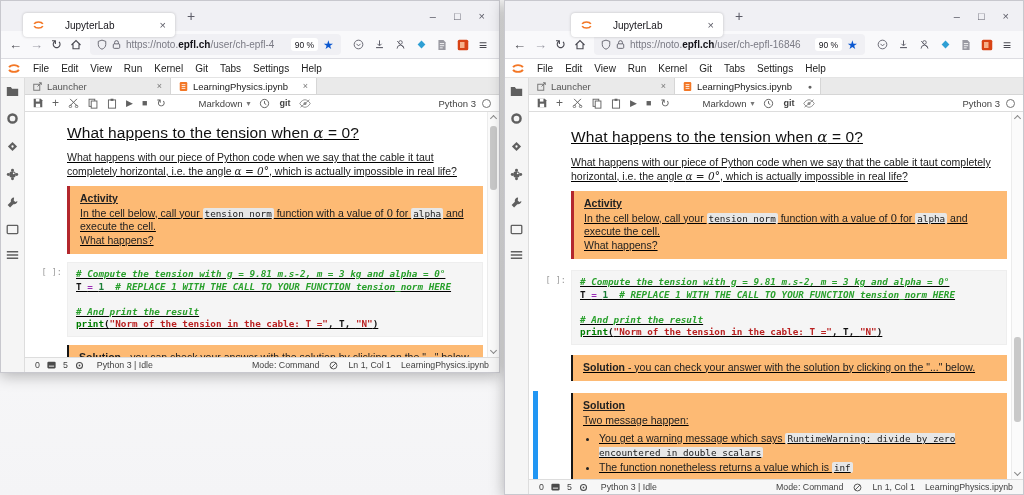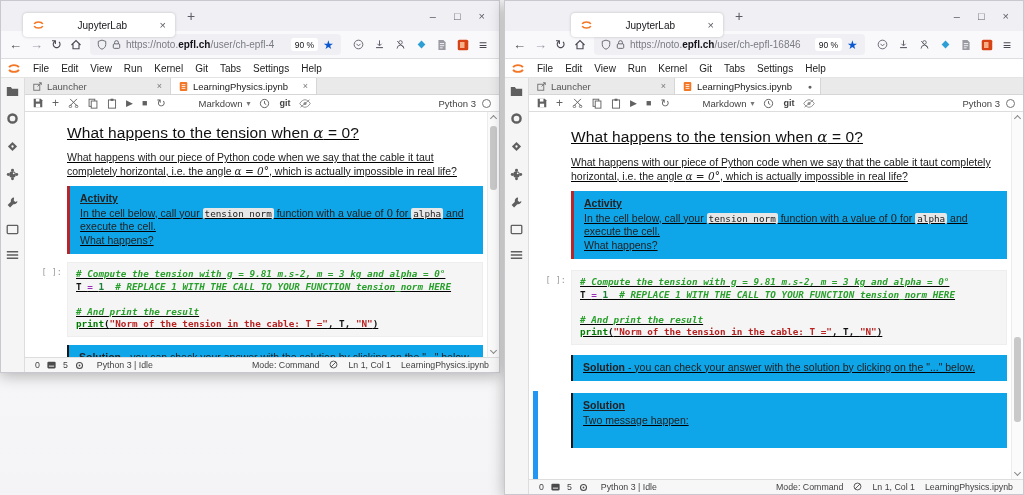--- a/index.html
+++ b/index.html
@@ -7,21 +7,21 @@
   body { font-family:"Liberation Sans", sans-serif; background:#fafafa; overflow:hidden; }
 
   .desktop { position:relative; width:1024px; height:495px; background:linear-gradient(#fdfdfd,#f4f4f6); overflow:hidden; }
 
   
   .window { position:absolute; display:flex; flex-direction:column; background:#f9f9fb; border:1px solid #c8c8ce; box-shadow:0 3px 14px rgba(0,0,0,.28); overflow:hidden; }
   #win-left  { left:0;   top:122; width:500px; height:373px; }
   #win-right { left:504px; top:0; width:520px; height:495px; }
 
   .tabstrip { height:30px; background:#f0f0f4; display:flex; align-items:center; flex:0 0 auto; position:relative; }
-  .fftab { height:24px; margin-top:18px; background:#fff; border-radius:4px; box-shadow:0 0 3px rgba(0,0,0,.22); display:flex; align-items:center; gap:13px; padding:0 9px; width:152px; flex:0 0 auto;text-align:center; }
+  .fftab { height:24px; margin-top:18px; background:#fff; border-radius:4px; box-shadow:0 0 3px rgba(0,0,0,.22); display:flex; align-items:center; gap:20px; padding:0 9px; width:152px; flex:0 0 auto; }
   .fftab-title { font-size:10px; color:#15141a; flex:1; white-space:nowrap; overflow:hidden; }
   .fftab-close { font-size:11px; color:#5b5b66; }
   .newtab { font-size:14px; color:#5b5b66; margin-left:12px; }
   .win-controls { margin-left:auto; display:flex; align-items:center; gap:18px; padding-right:14px; color:#5b5b66; font-size:11px; }
   .win-controls span { display:inline-block; }
 
   .navbar { height:28px; background:#f9f9fb; border-bottom:1px solid #dddde2; display:flex; align-items:center; gap:8px; padding:0 8px; flex:0 0 auto; }
   .nav-glyph { font-size:13px; color:#4a4a52; }
   .nav-glyph.dim { color:#9c9ca6; }
   .urlbar { flex:1; height:21px; background:#f0f0f4; border-radius:4px; display:flex; align-items:center; gap:5px; padding:0 7px; min-width:0; }
@@ -62,21 +62,21 @@
   .prompt { width:36px; flex:0 0 auto; font-family:"DejaVu Sans Mono","Liberation Mono",monospace; font-size:8.5px; color:#9a9a9a; text-align:right; padding:5px 5px 0 0; }
   .cellbody { flex:1; min-width:0;text-decoration:underline; }
 
   .nb-h1 { font-size:15.5px; font-weight:500; color:#111; letter-spacing:.1px; }
   .nb-h1 .math { font-size:15px; }
   .nb-p { font-size:10.5px; line-height:13.5px; color:#212121; margin-top:2px; }
 
   .math { font-family:"DejaVu Serif","Liberation Serif",serif; font-style:italic; }
   .math-up { font-family:"DejaVu Serif","Liberation Serif",serif; }
 
-  .box { background:#0ea5e9; padding:6px 10px 7px 10px; font-size:10.5px; line-height:13.5px; color:#212121; }
+  .box { background:#fdba74; padding:6px 10px 7px 10px; font-size:10.5px; line-height:13.5px; color:#212121; }
   .box.activity { border-left:3px solid #b3282d; }
   .box.teaser { border-left:2.5px solid #161616; }
   .box.solution { border-left:2.5px solid #161616; }
   .box-title { font-weight:bold; text-decoration:underline; display:inline-block; margin-bottom:1px; }
   .ic { font-family:"DejaVu Sans Mono","Liberation Mono",monospace; font-size:9.3px; background:#e7e7e7; border-radius:2px; padding:0 2px; }
 
   .codecell { background:#f5f5f5; border:1px solid #eee; padding:5px 8px; }
   .codeline { font-family:"DejaVu Sans Mono","Liberation Mono",monospace; font-size:9.3px; line-height:12.5px; white-space:pre; font-weight:600; color:#111; }
   .codeline.empty { height:12.5px; }
   .tok-c { color:#29a02c; font-style:italic; }
@@ -90,21 +90,21 @@
 
   .selbar { position:absolute; left:-2px; top:-2px; width:5px; height:240px; background:#2196f3; }
 
   .vscroll { position:absolute; right:0; top:0; bottom:0; width:12px; background:#fbfbfb; border-left:1px solid #ececec; }
   .vthumb { position:absolute; left:2px; width:7px; background:#c9c9c9; border-radius:3px; }
   .chev { position:absolute; right:3px; width:5px; height:5px; border-right:1.4px solid #8a8a8a; border-bottom:1.4px solid #8a8a8a; }
   .chev.up { top:4px; transform:rotate(-135deg); }
   .chev.down { bottom:4px; transform:rotate(45deg); }
 
   .jstatusbar { height:15px; background:#f7f7f7; border-top:1px solid #ddd; display:flex; align-items:center; gap:7px; padding:0 10px; font-size:8.8px; color:#424242; flex:0 0 auto; }
-  .sb-right { margin-left:auto; display:flex; align-items:flex-start; gap:10px; }
+  .sb-right { margin-left:auto; display:flex; align-items:flex-end; gap:10px; }
 
   .sliver { position:absolute; }
 
   svg { display:block; }
 </style>
 </head>
 <body>
 
 <div class="desktop">
 
@@ -588,20 +588,24 @@
                 </div>
               </div>
 
               <div class="cell">
                 <span class="selbar"></span>
                 <div class="prompt"></div>
                 <div class="cellbody">
                   <div class="box solution">
                     <span class="box-title">Solution</span><br>
                     <span>Two message happen:</span>
+                    <ul class="sol-list">
+                      <li><span>You get a warning message which says </span><span class="ic">RuntimeWarning: divide by zero encountered in double_scalars</span></li>
+                      <li><span>The function nonetheless returns a value which is </span><span class="ic">inf</span></li>
+                    </ul>
                     
                     <br><br>
                     
                   </div>
                 </div>
               </div>
 
             </div>
             <div class="vscroll">
               <span class="chev up"></span>

